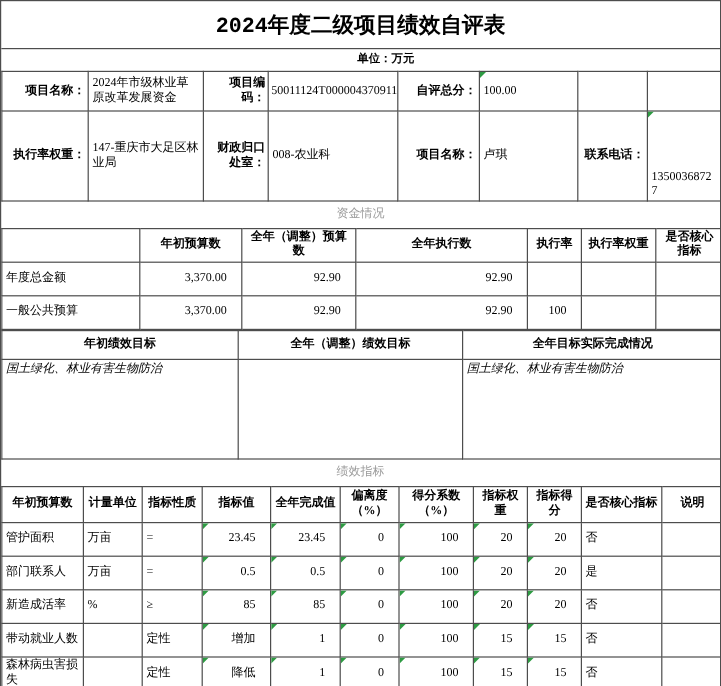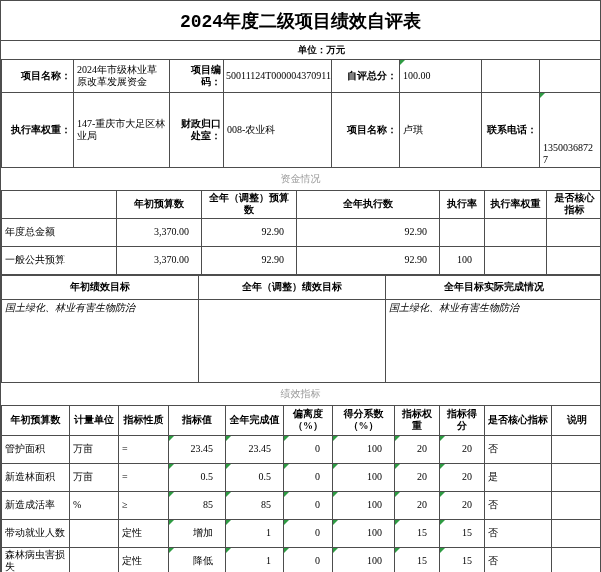--- a/index.html
+++ b/index.html
@@ -192,21 +192,21 @@
       <td class="right"><span class="tri"></span><span>23.45</span></td>
       <td class="right"><span class="tri"></span><span>0</span></td>
       <td class="right"><span class="tri"></span><span>100</span></td>
       <td class="right"><span class="tri"></span><span>20</span></td>
       <td class="right"><span class="tri"></span><span>20</span></td>
       <td class="val">否</td>
       <td class="val"></td>
     </tr>
 
     <tr>
-      <td class="val">新造林面积</td>
+      <td class="val">部门联系人</td>
       <td class="val">万亩</td>
       <td class="val">=</td>
       <td class="right"><span class="tri"></span><span>0.5</span></td>
       <td class="right"><span class="tri"></span><span>0.5</span></td>
       <td class="right"><span class="tri"></span><span>0</span></td>
       <td class="right"><span class="tri"></span><span>100</span></td>
       <td class="right"><span class="tri"></span><span>20</span></td>
       <td class="right"><span class="tri"></span><span>20</span></td>
       <td class="val">是</td>
       <td class="val"></td>

